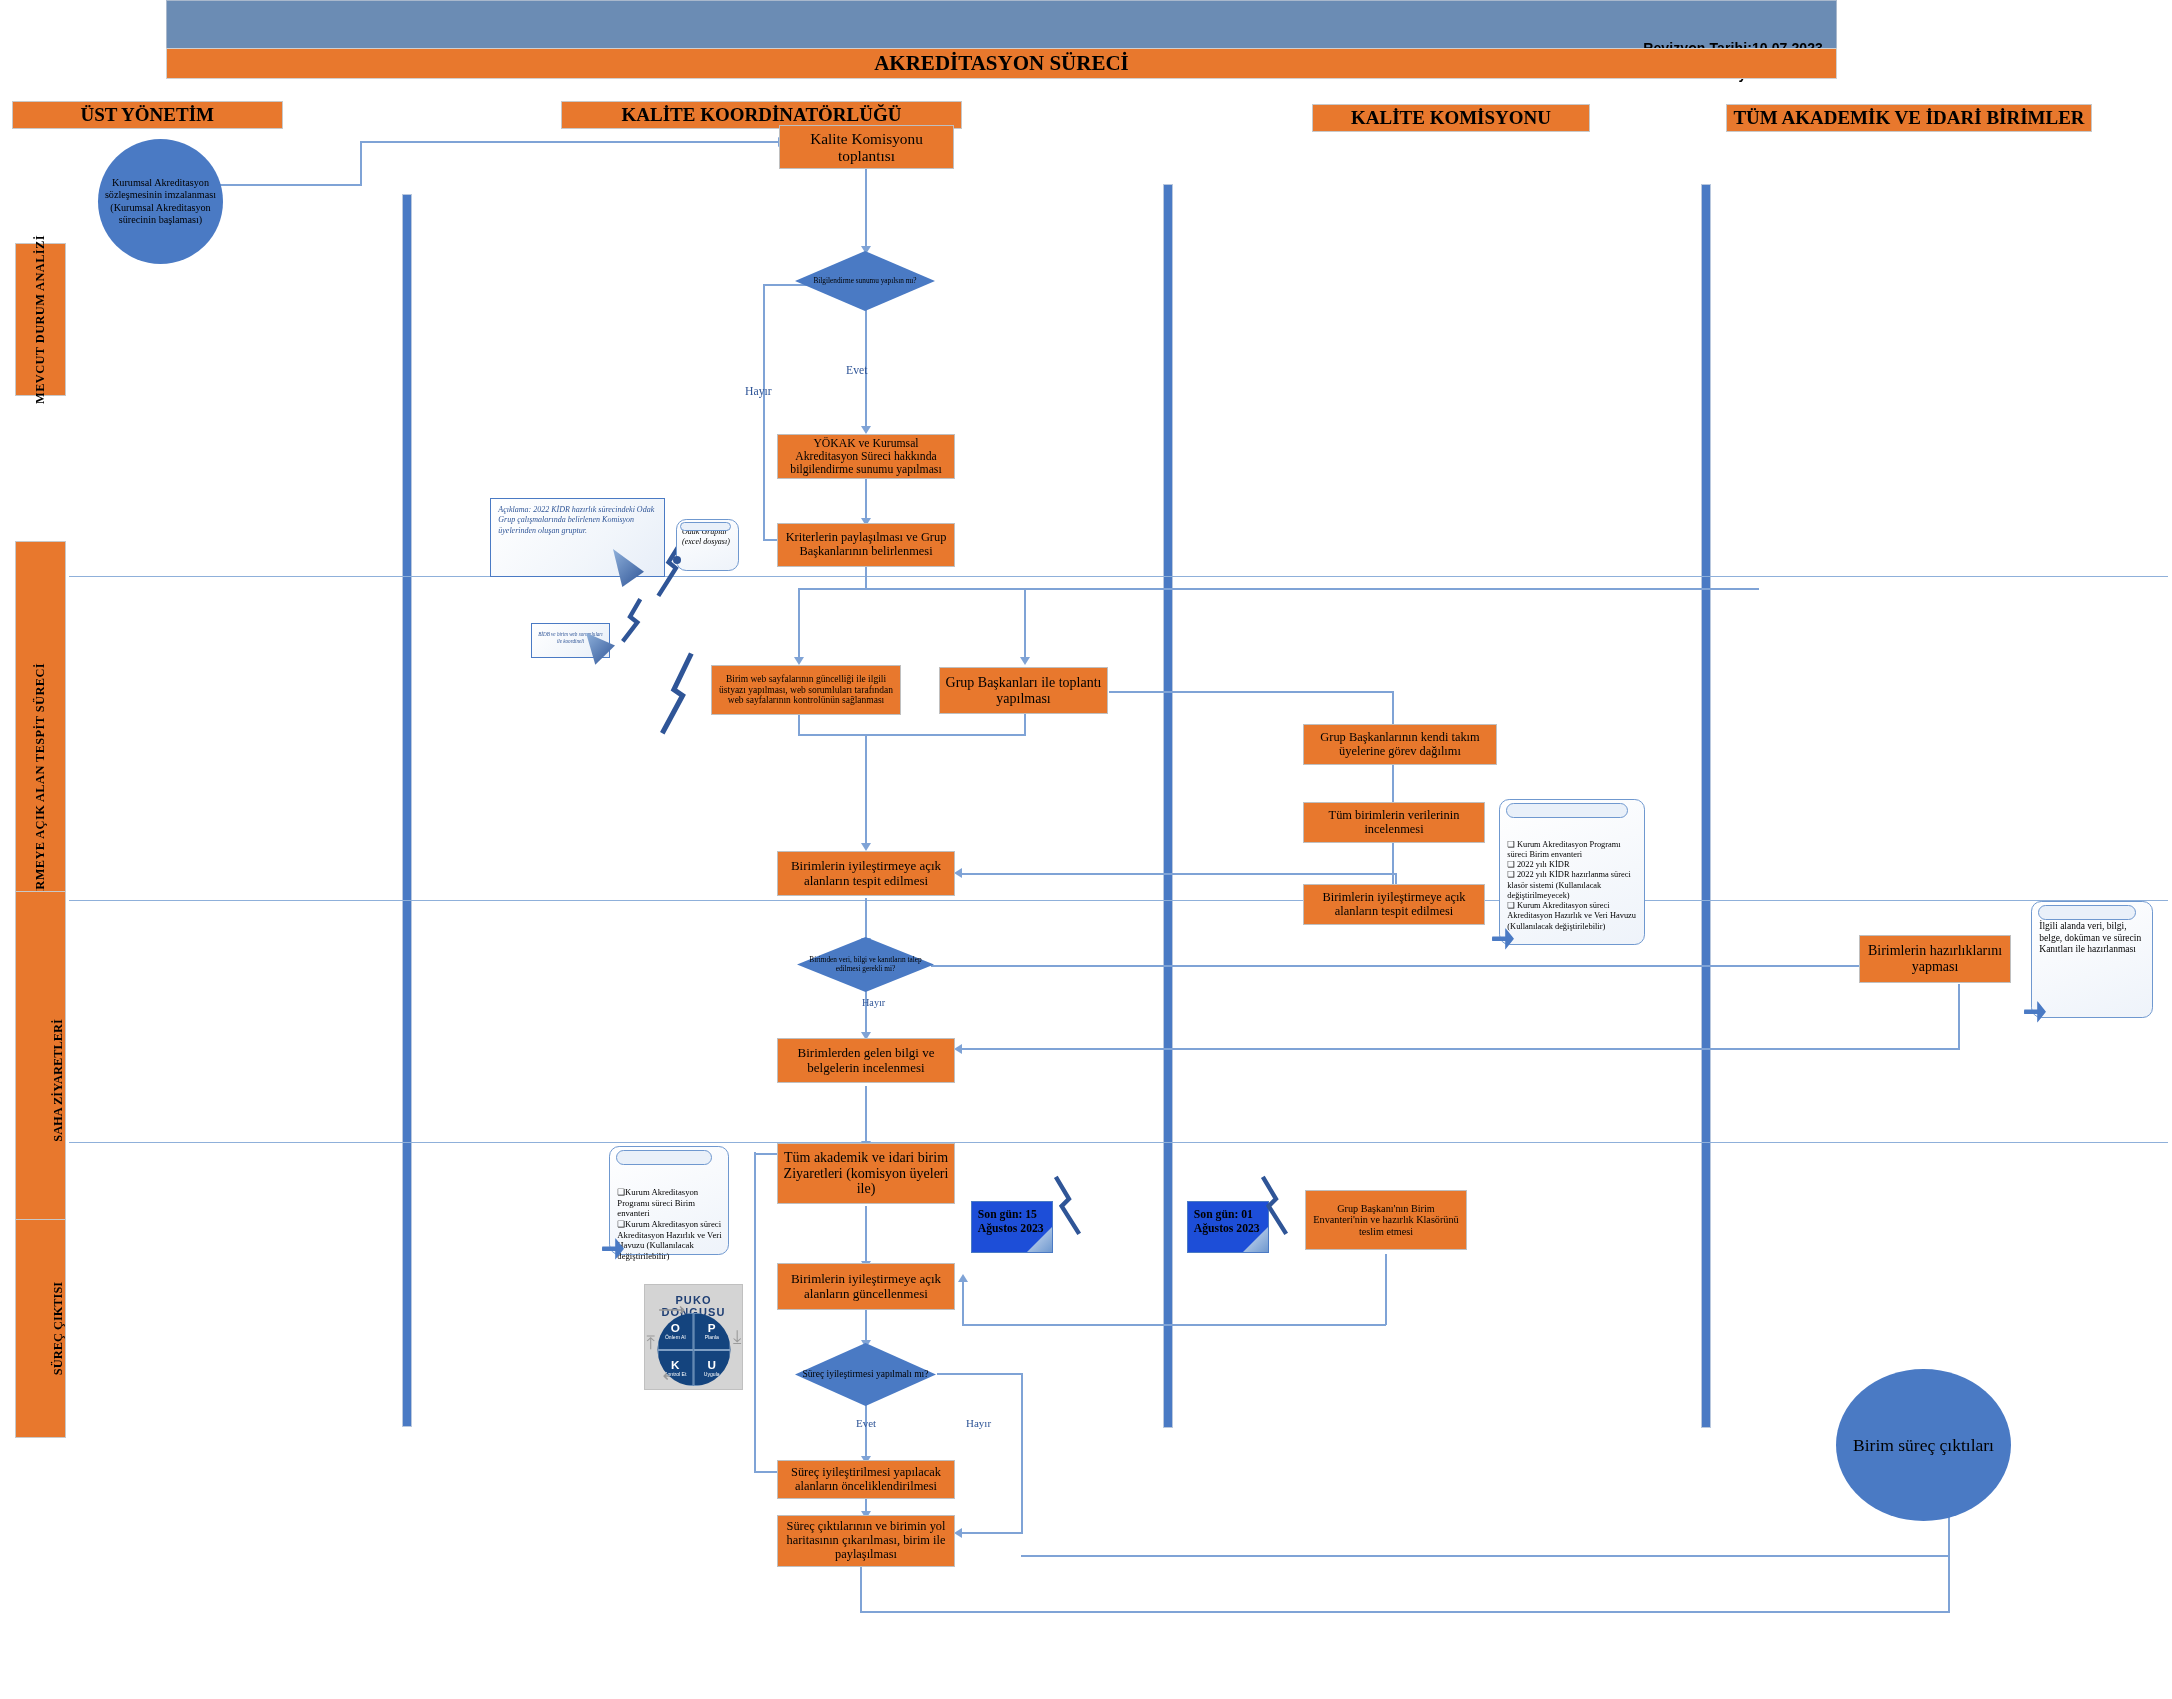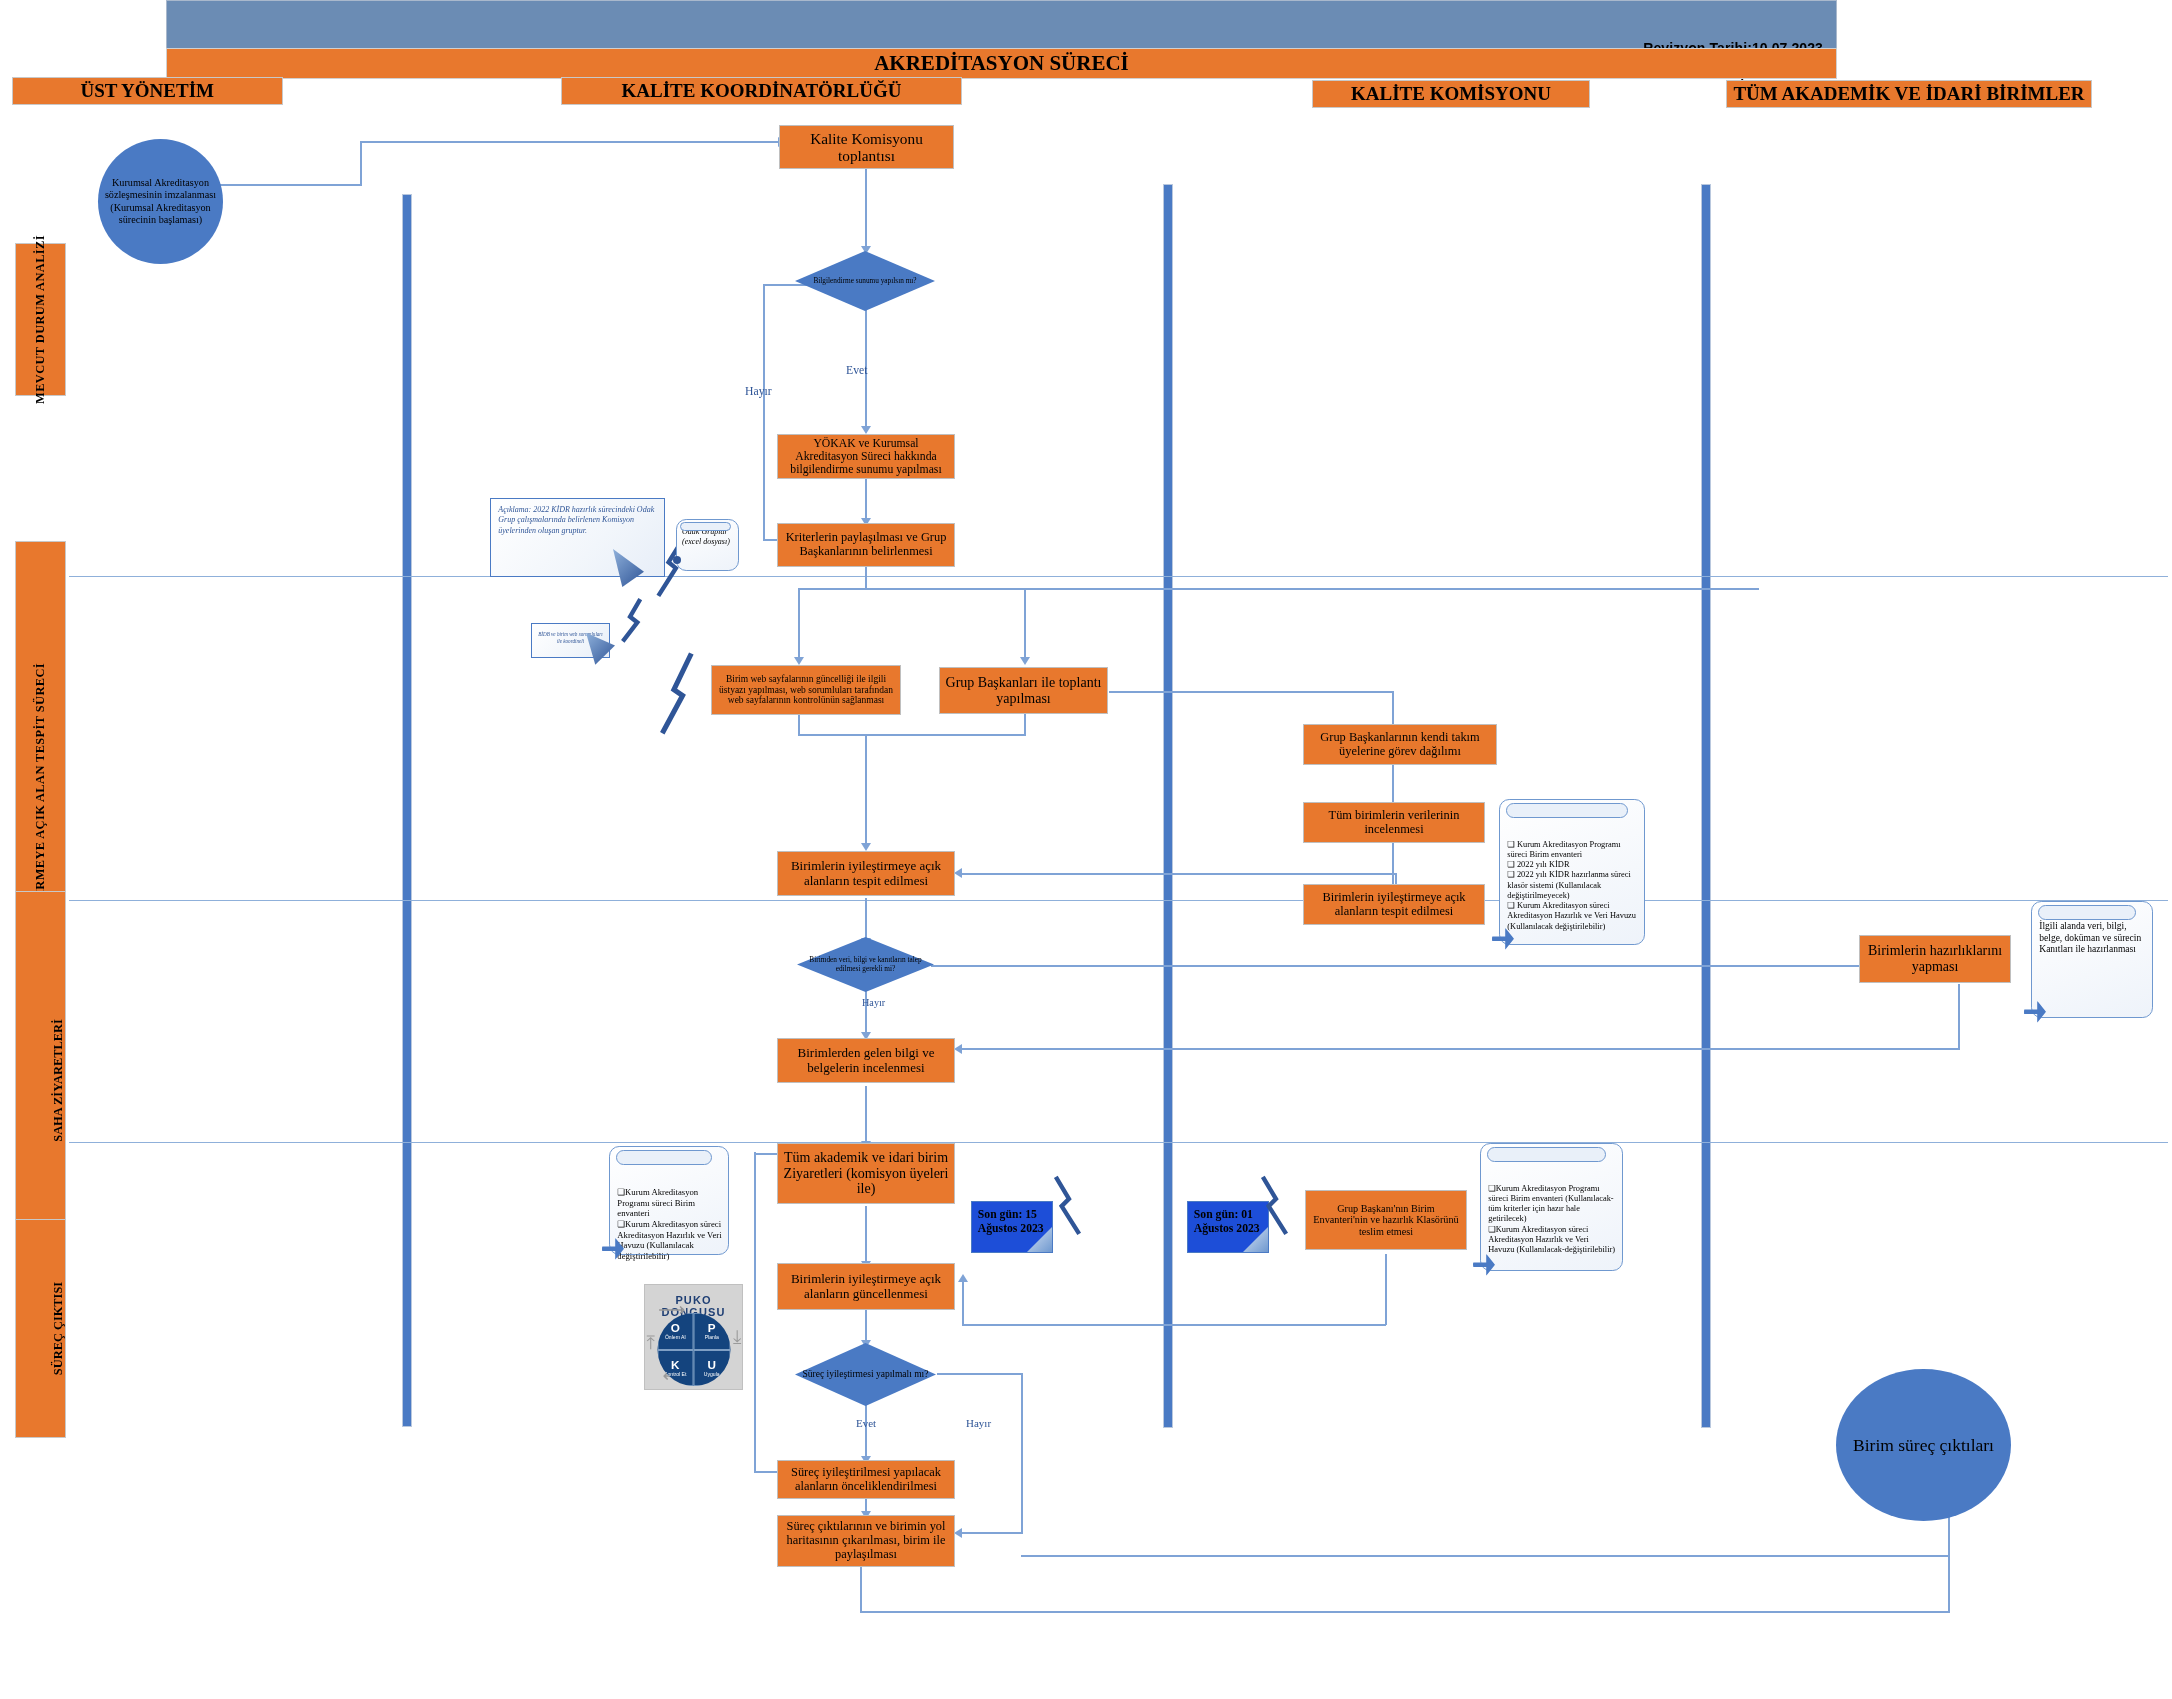--- a/index.html
+++ b/index.html
@@ -17,21 +17,21 @@
   .titleband{
     background:#e8782d;border:0.7px solid #d0d0d0;
     display:flex;align-items:center;justify-content:center;
     font-weight:bold;font-size:21px;color:#000;
     font-family:"Liberation Serif",serif;
   }
   .lanehead{
     background:#e8782d;border:0.7px solid #c8c8c8;
     display:flex;align-items:center;justify-content:center;
     font-weight:bold;font-size:19px;color:#000;
-    font-family:"Liberation Serif",serif;white-space:nowrap;
+    font-family:"Liberation Serif",serif;white-space:nowrap;margin-top:24px;
   }
 
   
   .phasebox{
     background:#e8782d;border:0.7px solid #c8c8c8;
     display:flex;align-items:center;justify-content:center;
   }
   .phasebox span{
     transform:rotate(-90deg);white-space:nowrap;
     font-weight:bold;font-size:12.4px;color:#000;
@@ -418,26 +418,20 @@
     <div class="curl-bot"></div>
   </div>
 
   <div class="abs scrollnote" style="left:609px;top:1146px;width:120px;height:109px;font-size:8.7px;white-space:pre-line;">
     <div class="curl-top"></div>
     <span>❑Kurum Akreditasyon Programı süreci Birim envanteri
 ❑Kurum Akreditasyon süreci Akreditasyon Hazırlık ve Veri Havuzu (Kullanılacak değiştirilebilir)</span>
     <div class="curl-bot"></div>
   </div>
 
-  <div class="abs scrollnote" style="left:1480px;top:1143px;width:143px;height:128px;font-size:8.4px;white-space:pre-line;">
-    <div class="curl-top"></div>
-    <span>❑Kurum Akreditasyon Programı süreci Birim envanteri (Kullanılacak-tüm kriterler için hazır hale getirilecek)
-❑Kurum Akreditasyon süreci Akreditasyon Hazırlık ve Veri Havuzu (Kullanılacak-değiştirilebilir)</span>
-    <div class="curl-bot"></div>
-  </div>
 
   <div class="abs stickynote" style="left:971px;top:1201px;width:82px;height:52px;font-size:11.7px;">
     <span>Son gün: 15 Ağustos 2023</span>
     <div class="fold"></div>
   </div>
   <div class="abs zigzag" style="left:1044px;top:1174px;width:47px;height:73px;">
     <svg width="47" height="73" viewBox="0 0 64 100">
       <polyline points="16,4 34,34 24,44 48,82" fill="none" stroke="#2f5597" stroke-width="6"></polyline>
     </svg>
   </div>

